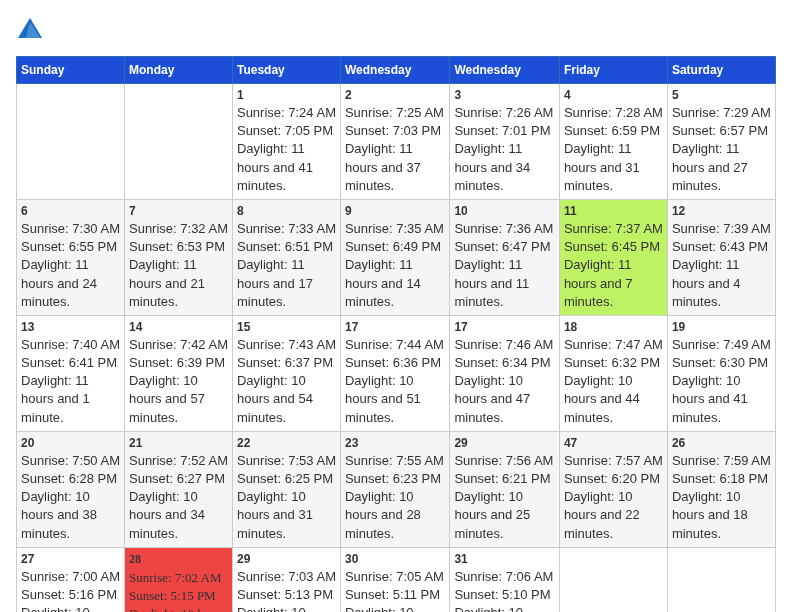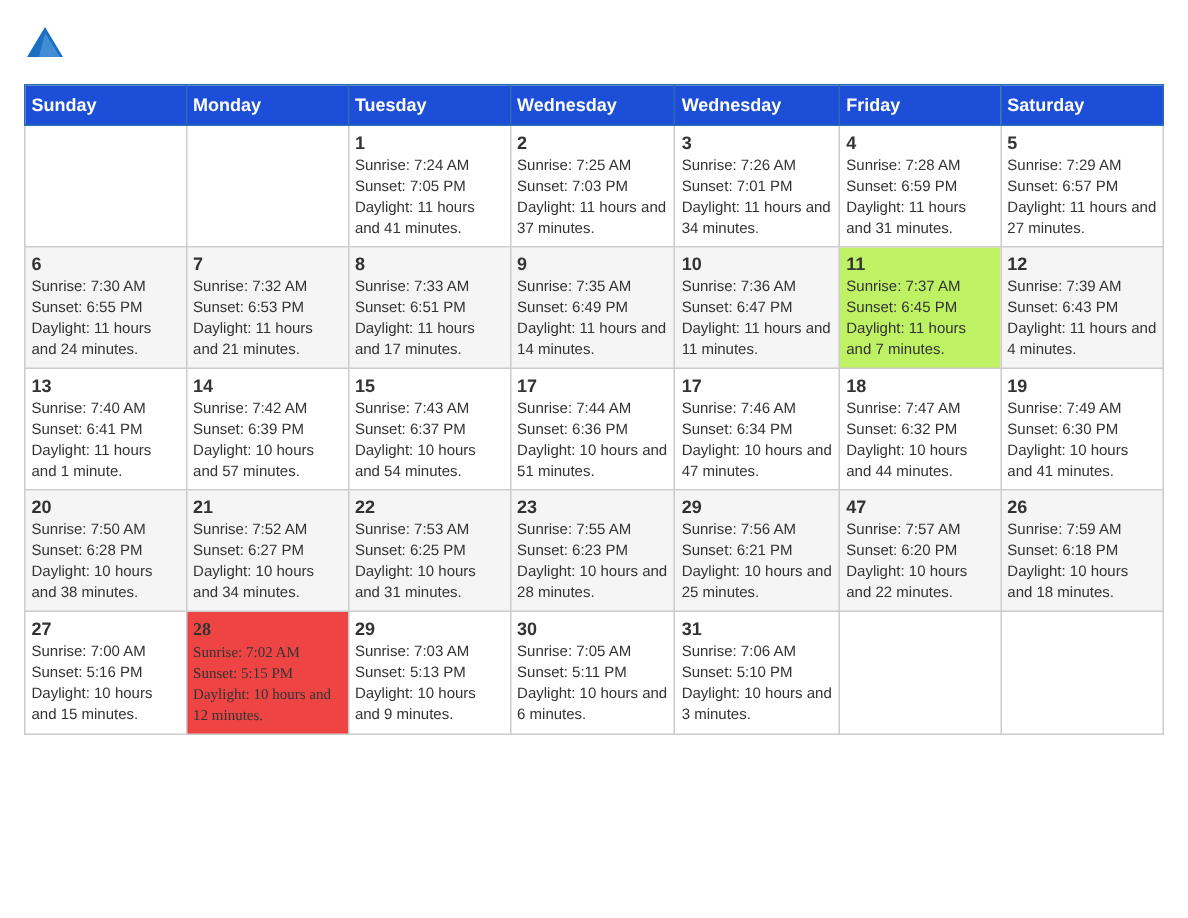--- a/index.html
+++ b/index.html
@@ -74,21 +74,21 @@
       min-height: 70px;
     }
     .day-num {
       font-size: 12px;
       font-weight: bold;
       color: #333;
       margin-bottom: 2px;
     }
     .day-info {
       color: #333;
-      font-size: 10px;
+      font-size: 13px;
       line-height: 1.4;
     }
     .empty-cell {
       background: #f9f9f9;
     }
     tr:nth-child(even) td {
       background-color: #f5f5f5;
     }
     tr:nth-child(odd) td {
       background-color: #ffffff;

